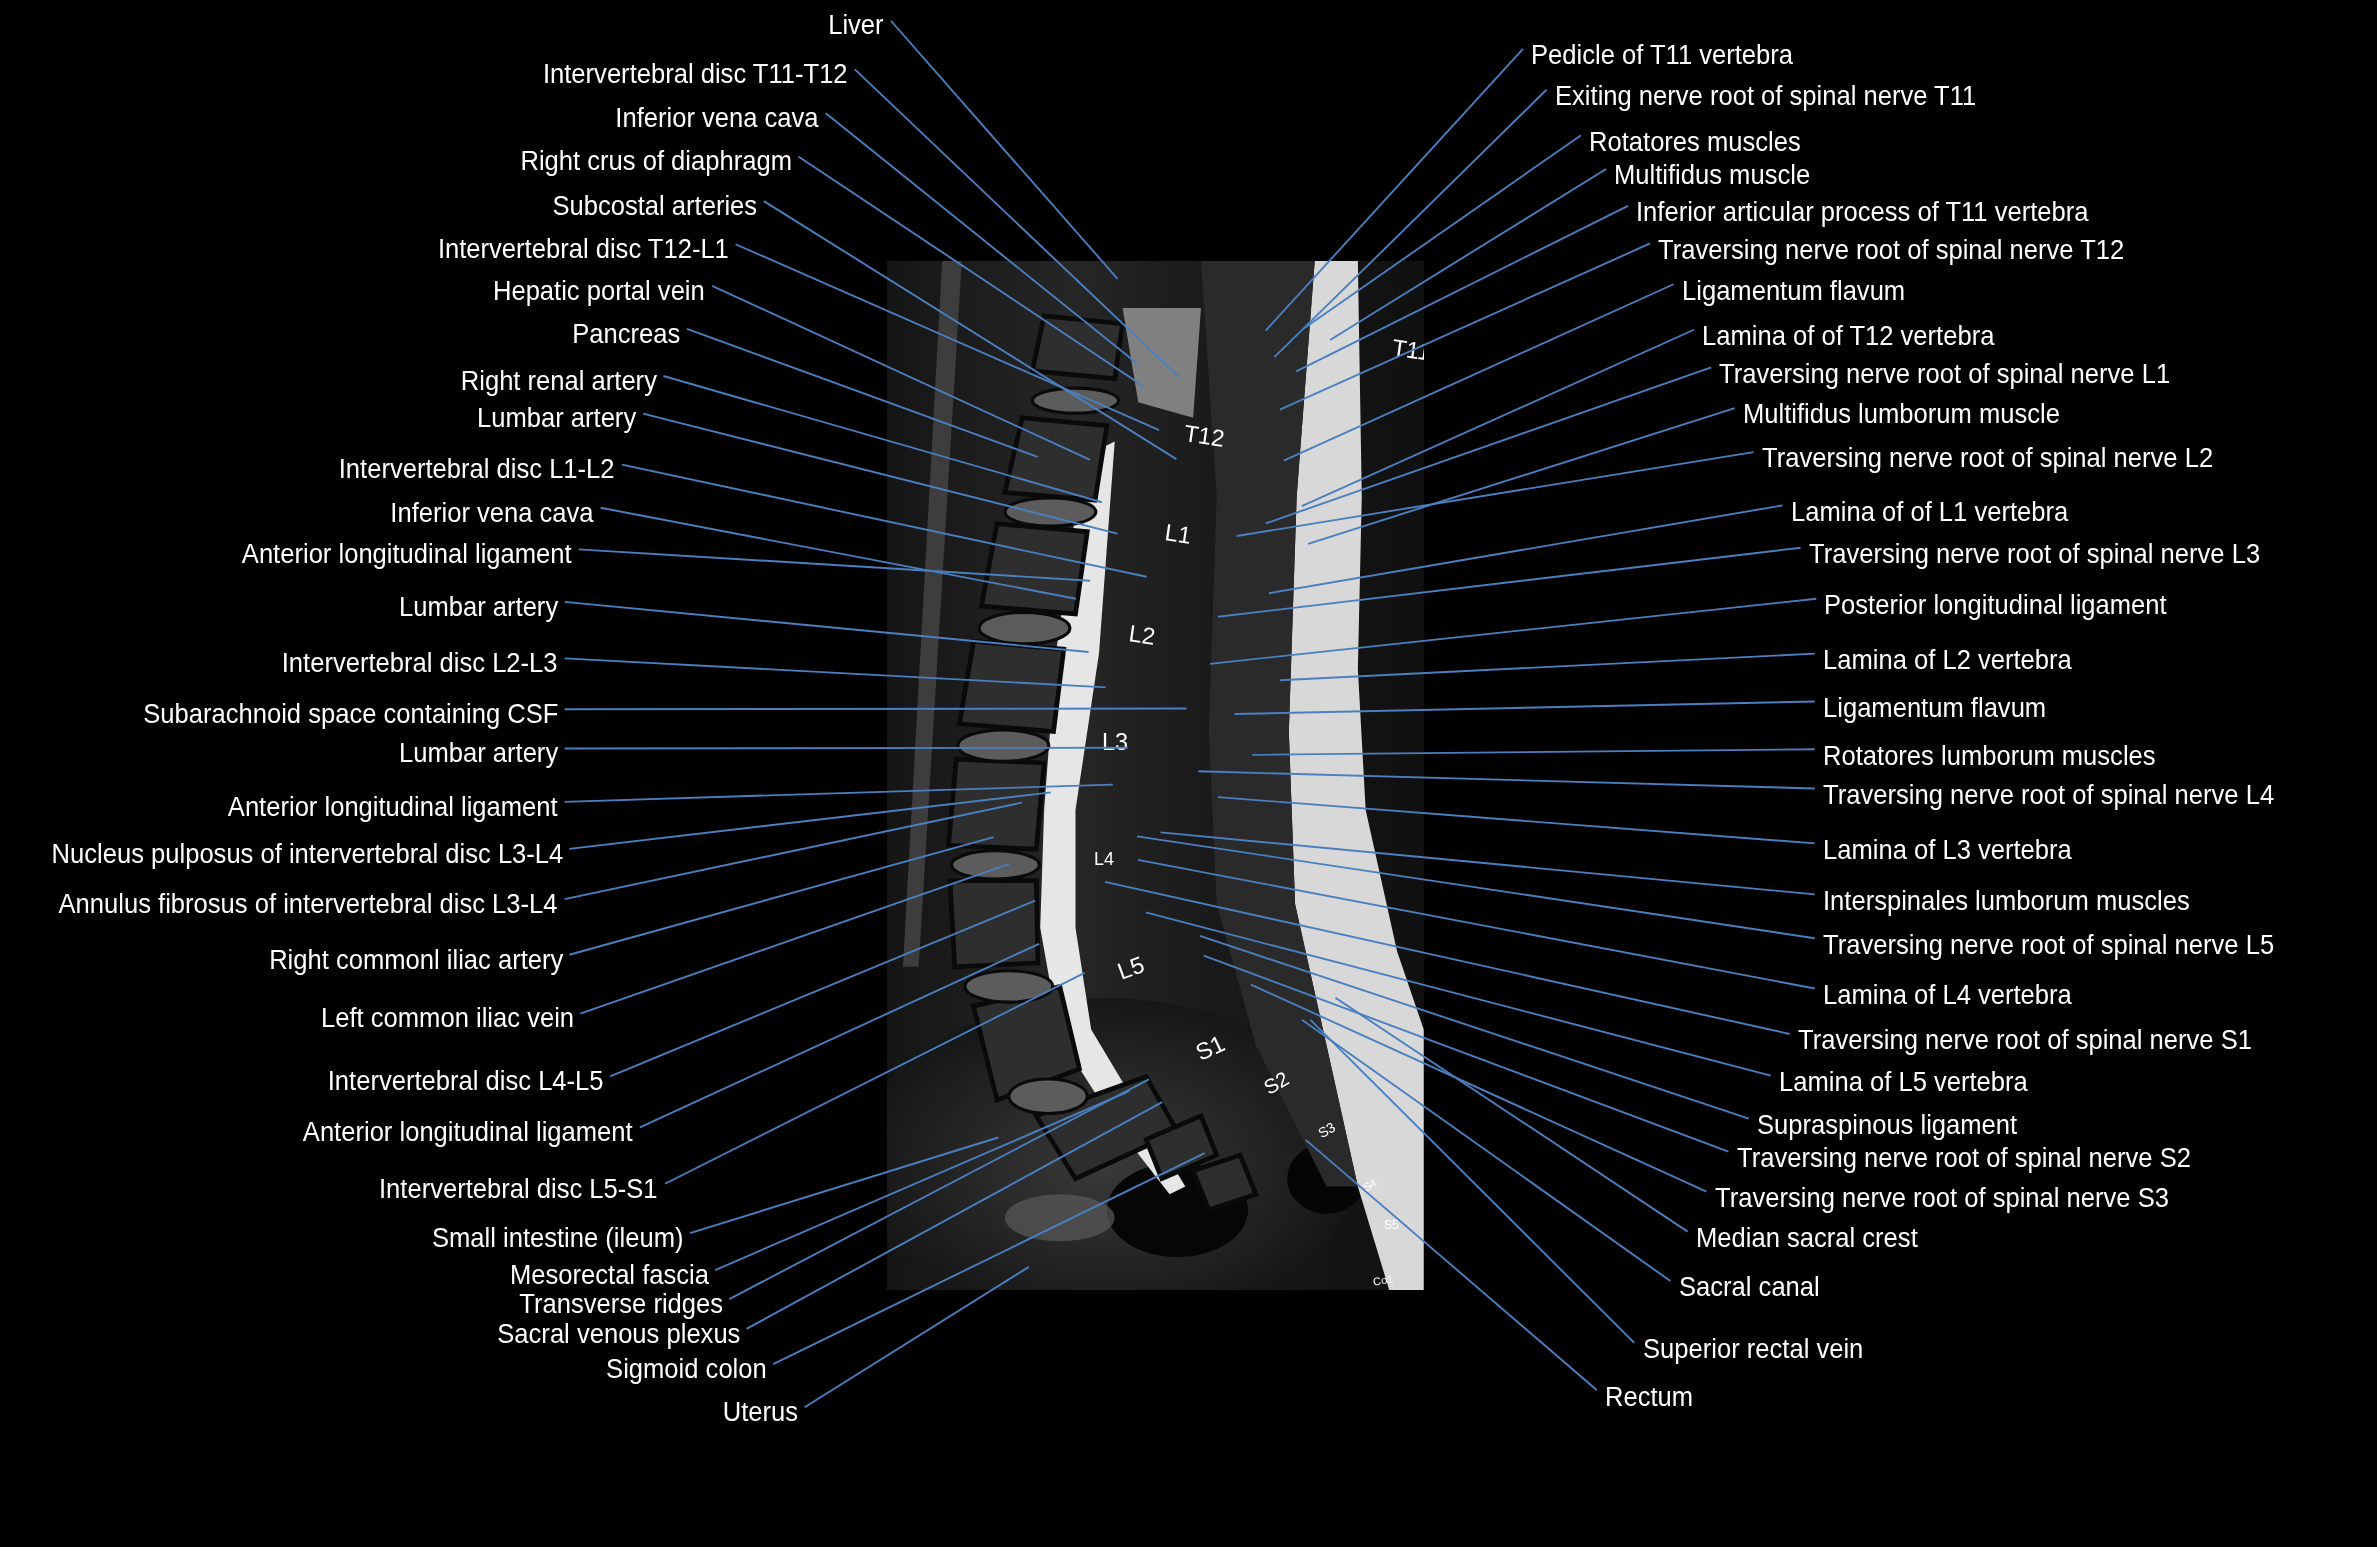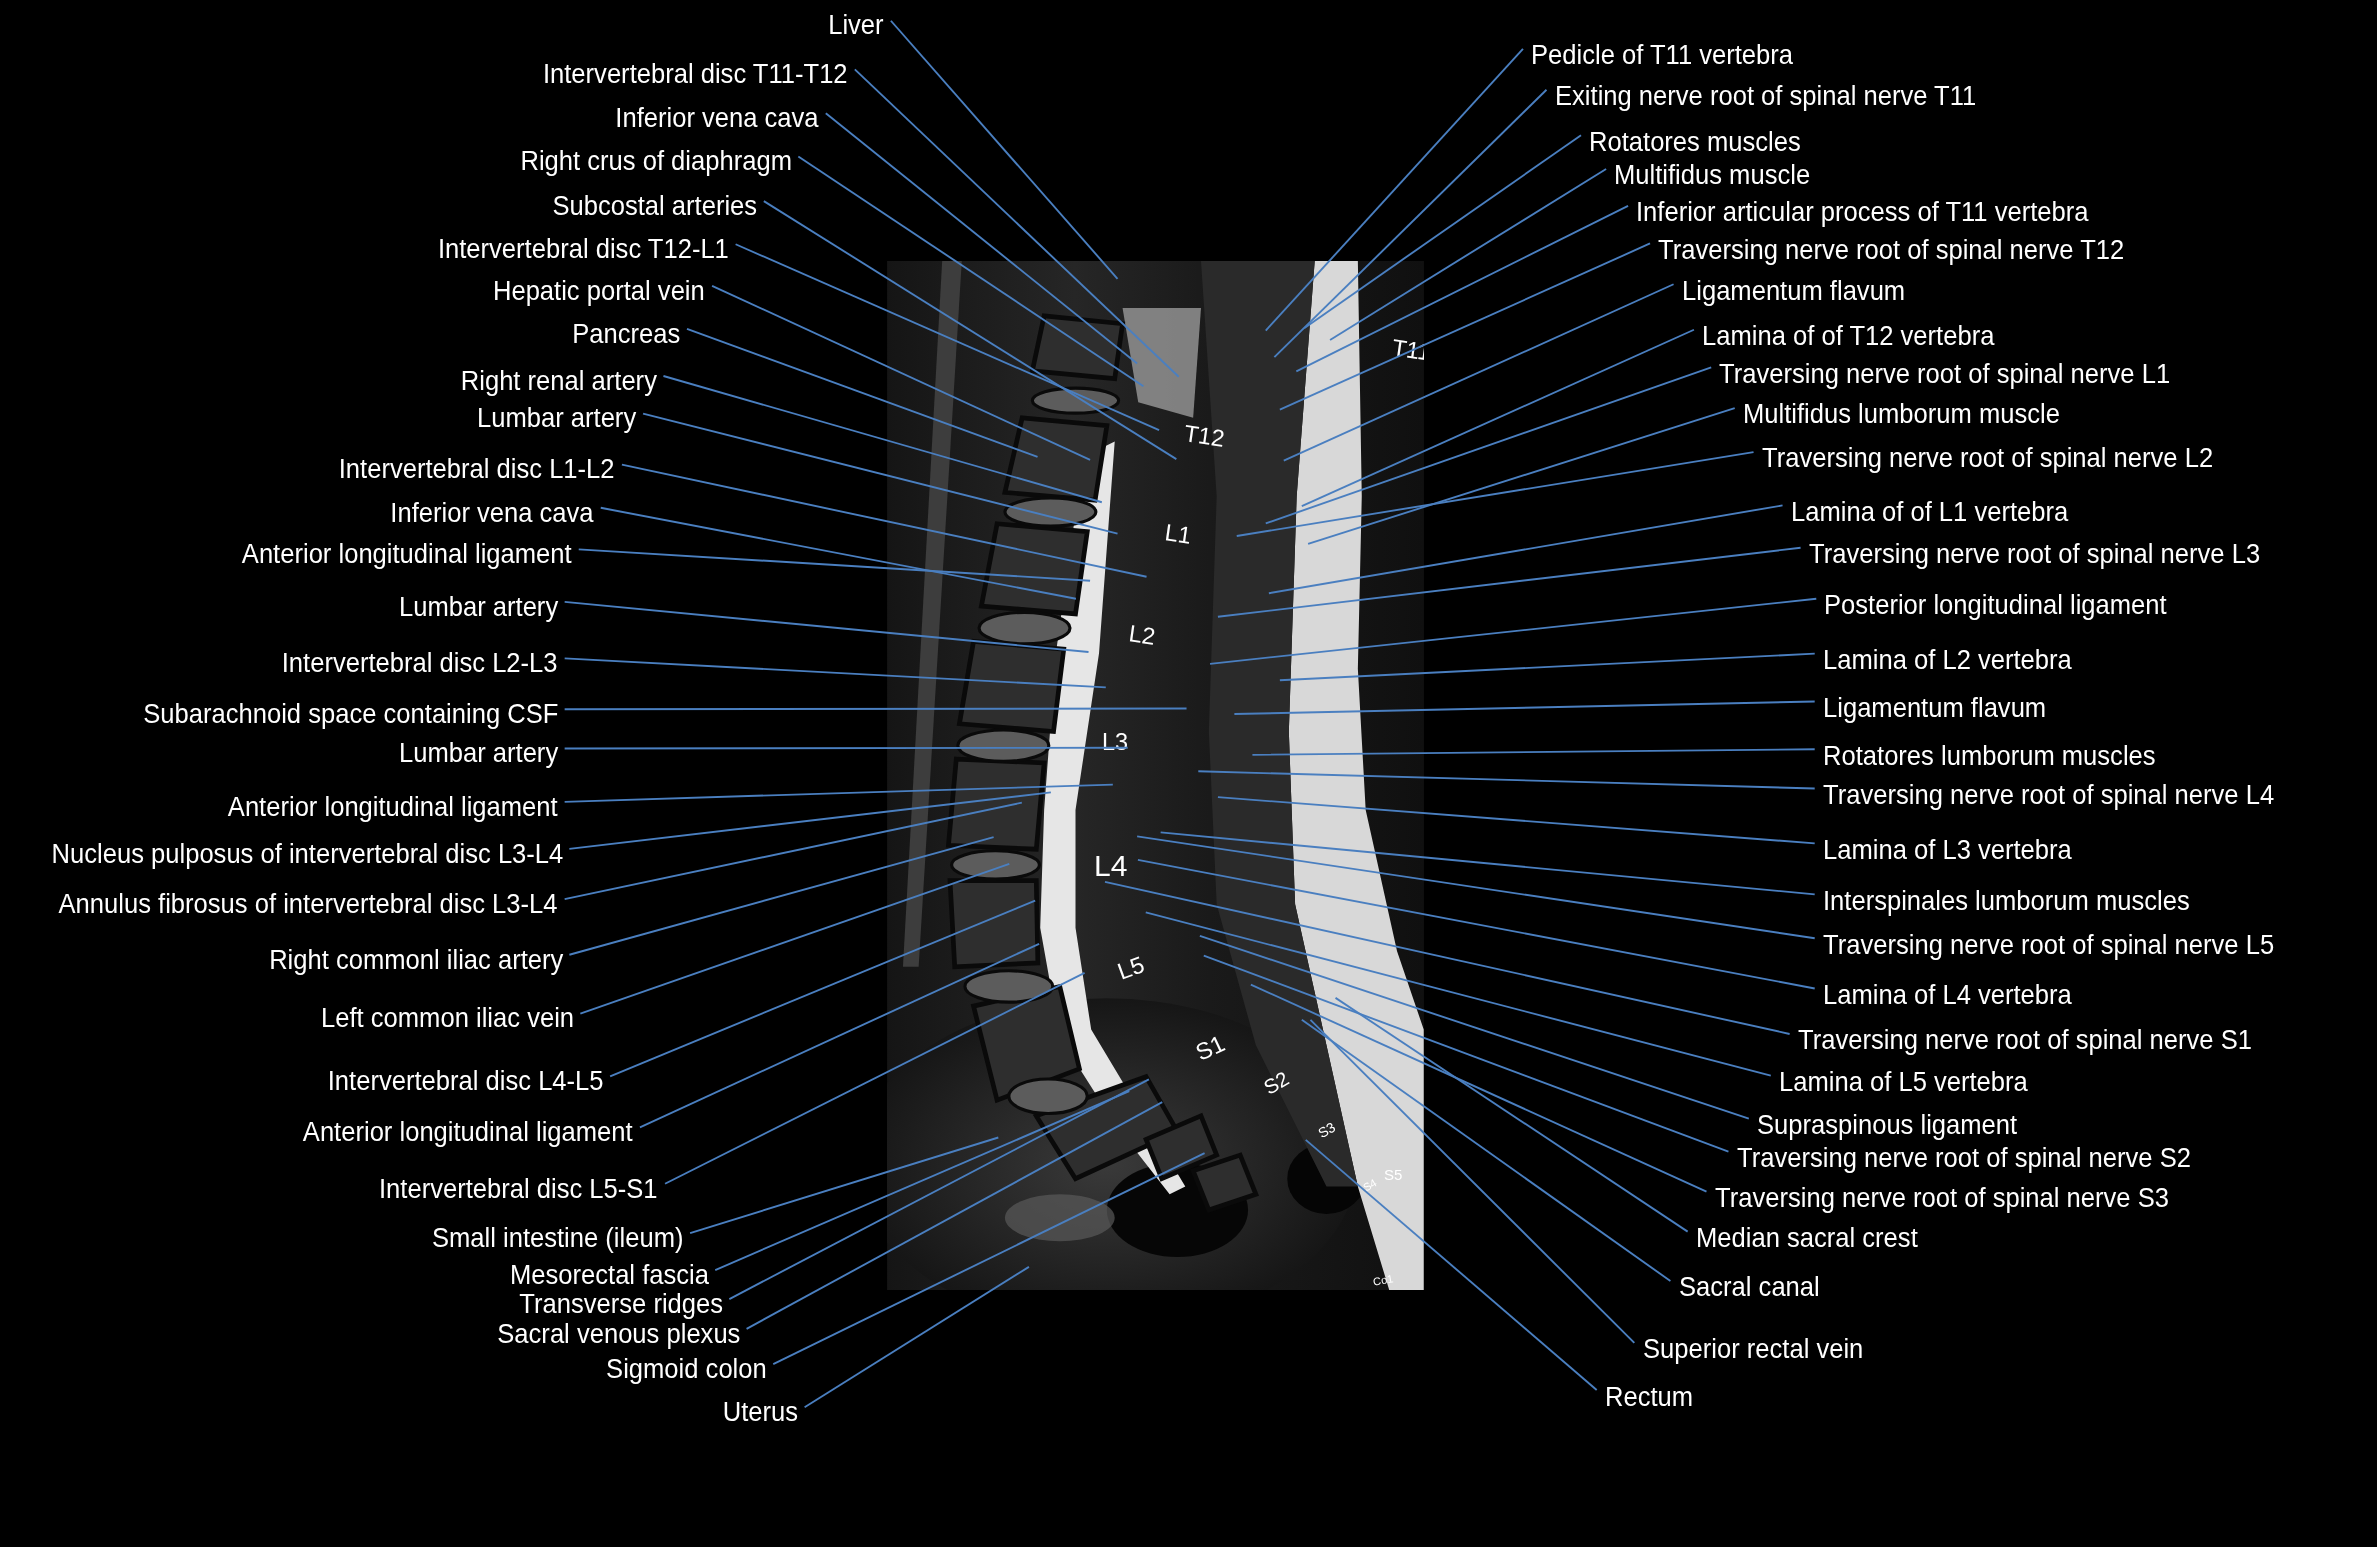--- a/index.html
+++ b/index.html
@@ -70,27 +70,27 @@
       </g>
 
       <path d="M70 0 L95 0 L40 900 L20 900 Z" fill="#3d3d3d"></path>
     </svg>
     <div id="vertebra-layer">
         <div class="vert" style="left: 505px; top: 76px; font-size: 23.5px; transform: rotate(8deg);">T11</div>
         <div class="vert" style="left: 297px; top: 162px; font-size: 23.5px; transform: rotate(8deg);">T12</div>
         <div class="vert" style="left: 278px; top: 260px; font-size: 23.5px; transform: rotate(8deg);">L1</div>
         <div class="vert" style="left: 242px; top: 361px; font-size: 23.5px; transform: rotate(8deg);">L2</div>
         <div class="vert" style="left: 215px; top: 468px; font-size: 23.5px; transform: rotate(0deg);">L3</div>
-        <div class="vert" style="left: 207px; top: 588px; font-size: 30px; transform: rotate(0deg);">L4</div>
+        <div class="vert" style="left: 207px; top: 588px; font-size: 18px; transform: rotate(0deg);">L4</div>
         <div class="vert" style="left: 231px; top: 694px; font-size: 23.5px; transform: rotate(-20deg);">L5</div>
         <div class="vert" style="left: 309px; top: 774px; font-size: 23.5px; transform: rotate(-25deg);">S1</div>
         <div class="vert" style="left: 377px; top: 811px; font-size: 20.4px; transform: rotate(-30deg);">S2</div>
         <div class="vert" style="left: 431px; top: 861px; font-size: 14px; transform: rotate(-30deg);">S3</div>
         <div class="vert" style="left: 476px; top: 918px; font-size: 11px; transform: rotate(-30deg);">S4</div>
-        <div class="vert" style="left: 497px; top: 905px; font-size: 15px; transform: rotate(0deg);">S5</div>
+        <div class="vert" style="left: 497px; top: 957px; font-size: 12px; transform: rotate(0deg);">S5</div>
         <div class="vert" style="left: 486px; top: 1013px; font-size: 11px; transform: rotate(-10deg);">Co1</div>
       </div>
   </div>
 
   <svg class="lines" id="leader-lines" width="2377" height="1548" viewBox="0 0 3031 1973">
       <polyline points="1136,26 1425,355" stroke="#4a7fc0" stroke-width="2.4" fill="none"></polyline>
       <polyline points="1090,88 1503,480" stroke="#4a7fc0" stroke-width="2.4" fill="none"></polyline>
       <polyline points="1053,144 1450,463" stroke="#4a7fc0" stroke-width="2.4" fill="none"></polyline>
       <polyline points="1018,199 1458,492" stroke="#4a7fc0" stroke-width="2.4" fill="none"></polyline>
       <polyline points="974,256 1500,585" stroke="#4a7fc0" stroke-width="2.4" fill="none"></polyline>

